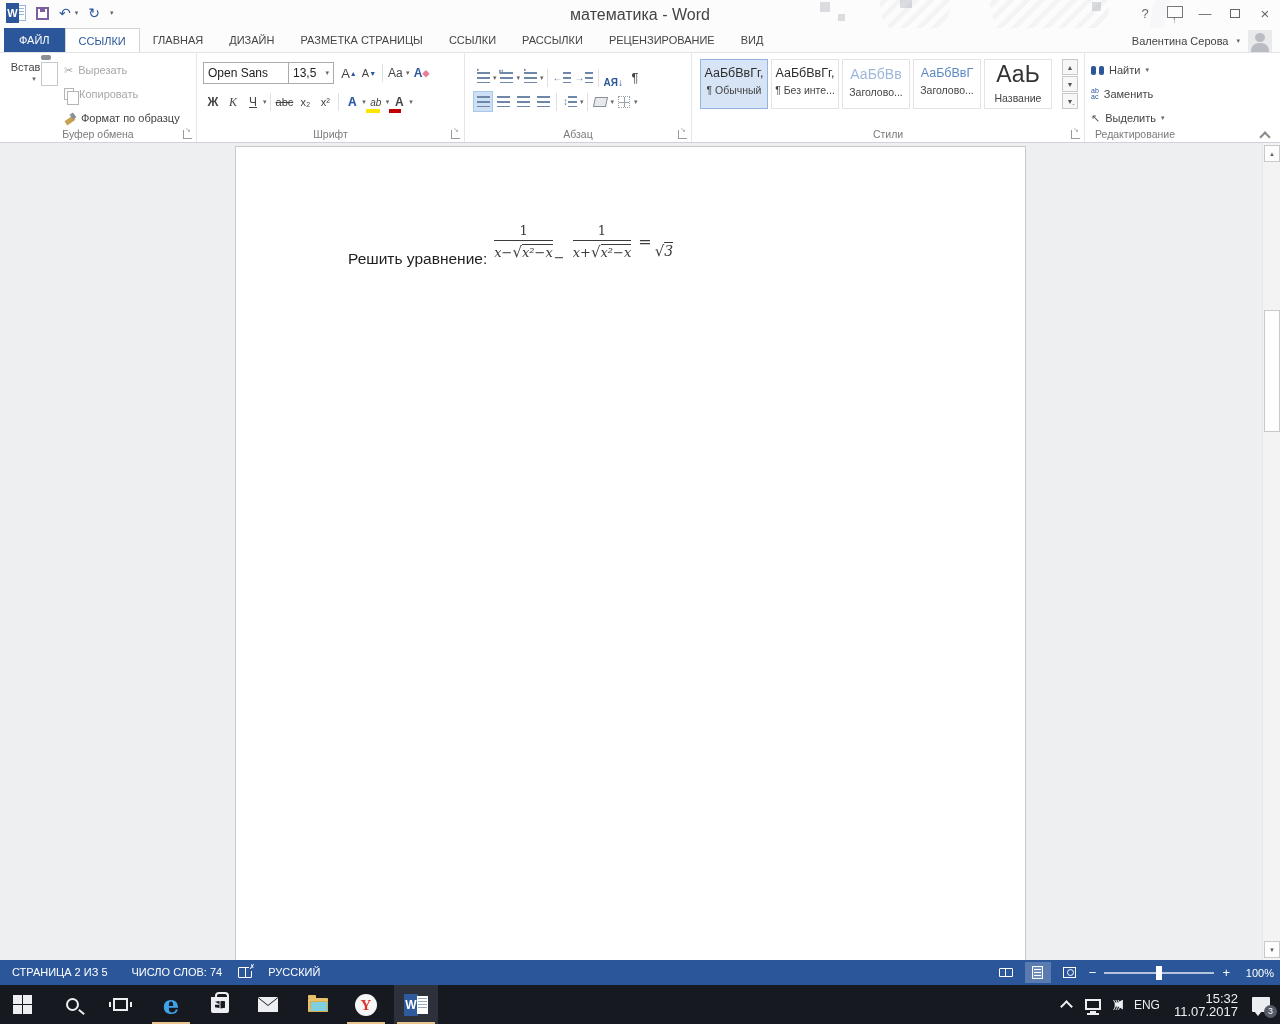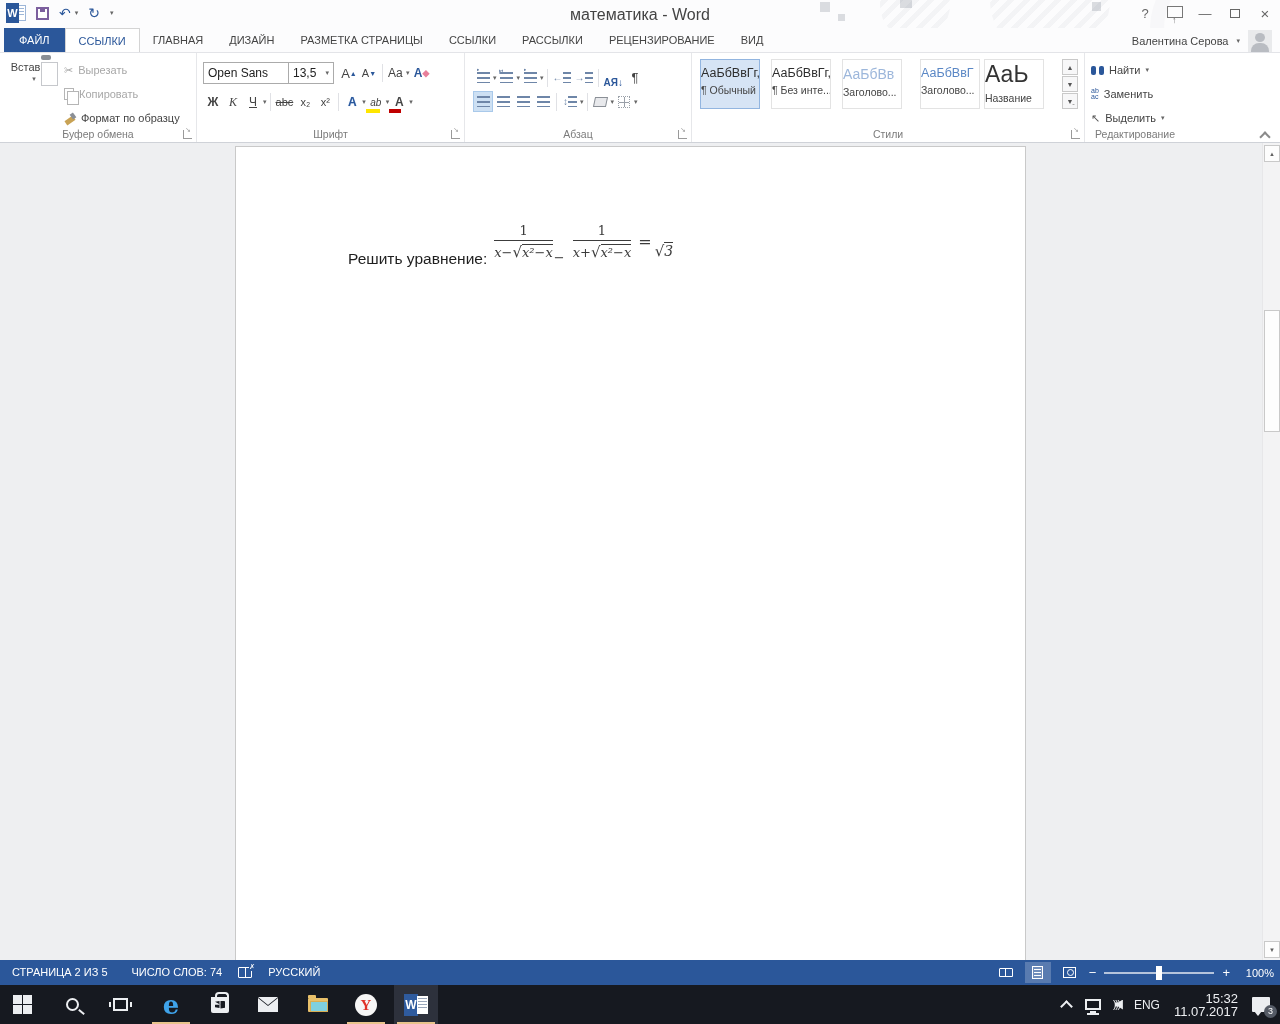--- a/index.html
+++ b/index.html
@@ -99,21 +99,21 @@
   .sort-ic b { color:#2b579a; }
   .pilcrow { font-size:13px; color:#444; }
   .spacing-ic { font-size:10px; color:#6e86a8; }
   .bucket-ic { display:inline-block; width:13px; height:10px; background:#e8e9ec; border:1px solid #8a8f96; transform:skewX(-12deg); position:relative; }
   .borders-ic { display:inline-block; width:12px; height:12px; border:1px dotted #9aa0a8; position:relative; }
   .borders-ic::before { content:""; position:absolute; left:5px; top:0; width:1px; height:10px; background:#9aa0a8; }
   .borders-ic::after { content:""; position:absolute; left:0; top:5px; width:10px; height:1px; background:#9aa0a8; }
 
   
   #g-styles { left:692px; width:393px; }
-  .stylecard { position:absolute; top:6px; width:60px; height:50px; background:#fff; border:1px solid #e3e3e3; overflow:hidden; }
+  .stylecard { position:absolute; top:6px; width:68px; height:50px; background:#fff; border:1px solid #e3e3e3; text-align:center; overflow:hidden; }
   .stylecard.sel { background:#d6e4f5; border:1px solid #92b5e0; }
   .stylecard .sample { display:block; margin-top:6px; font-size:12.5px; color:#2d2d2d; white-space:nowrap; }
   .stylecard .sname { display:block; margin-top:4px; font-size:10.5px; color:#444; white-space:nowrap; }
   .stylecard.h1 .sample { color:#9db7db; font-size:14px; }
   .stylecard.h2 .sample { color:#5a87c5; font-size:12.5px; }
   .stylecard.ttl .sample { font-size:23px; margin-top:1px; color:#333; font-family:"Liberation Sans",sans-serif; }
   .gal-scroll { position:absolute; right:6px; top:6px; width:16px; }
   .gal-btn { width:16px; height:16px; border:1px solid #c9c9c9; background:#f7f7f8; font-size:7px; color:#555; text-align:center; line-height:15px; margin-bottom:1px; }
 
   
@@ -399,21 +399,21 @@
         <span class="sname">¶ Обычный</span>
       </div>
       <div class="stylecard" style="left:79px;">
         <span class="sample">АаБбВвГг,</span>
         <span class="sname">¶ Без инте...</span>
       </div>
       <div class="stylecard h1" style="left:150px;">
         <span class="sample">АаБбВв</span>
         <span class="sname">Заголово...</span>
       </div>
-      <div class="stylecard h2" style="left:221px;margin-left:7px;">
+      <div class="stylecard h2" style="left:221px;">
         <span class="sample">АаБбВвГ</span>
         <span class="sname">Заголово...</span>
       </div>
       <div class="stylecard ttl" style="left:292px;">
         <span class="sample">АаЬ</span>
         <span class="sname">Название</span>
       </div>
       <div class="gal-scroll">
         <div class="gal-btn">▲</div>
         <div class="gal-btn">▼</div>

